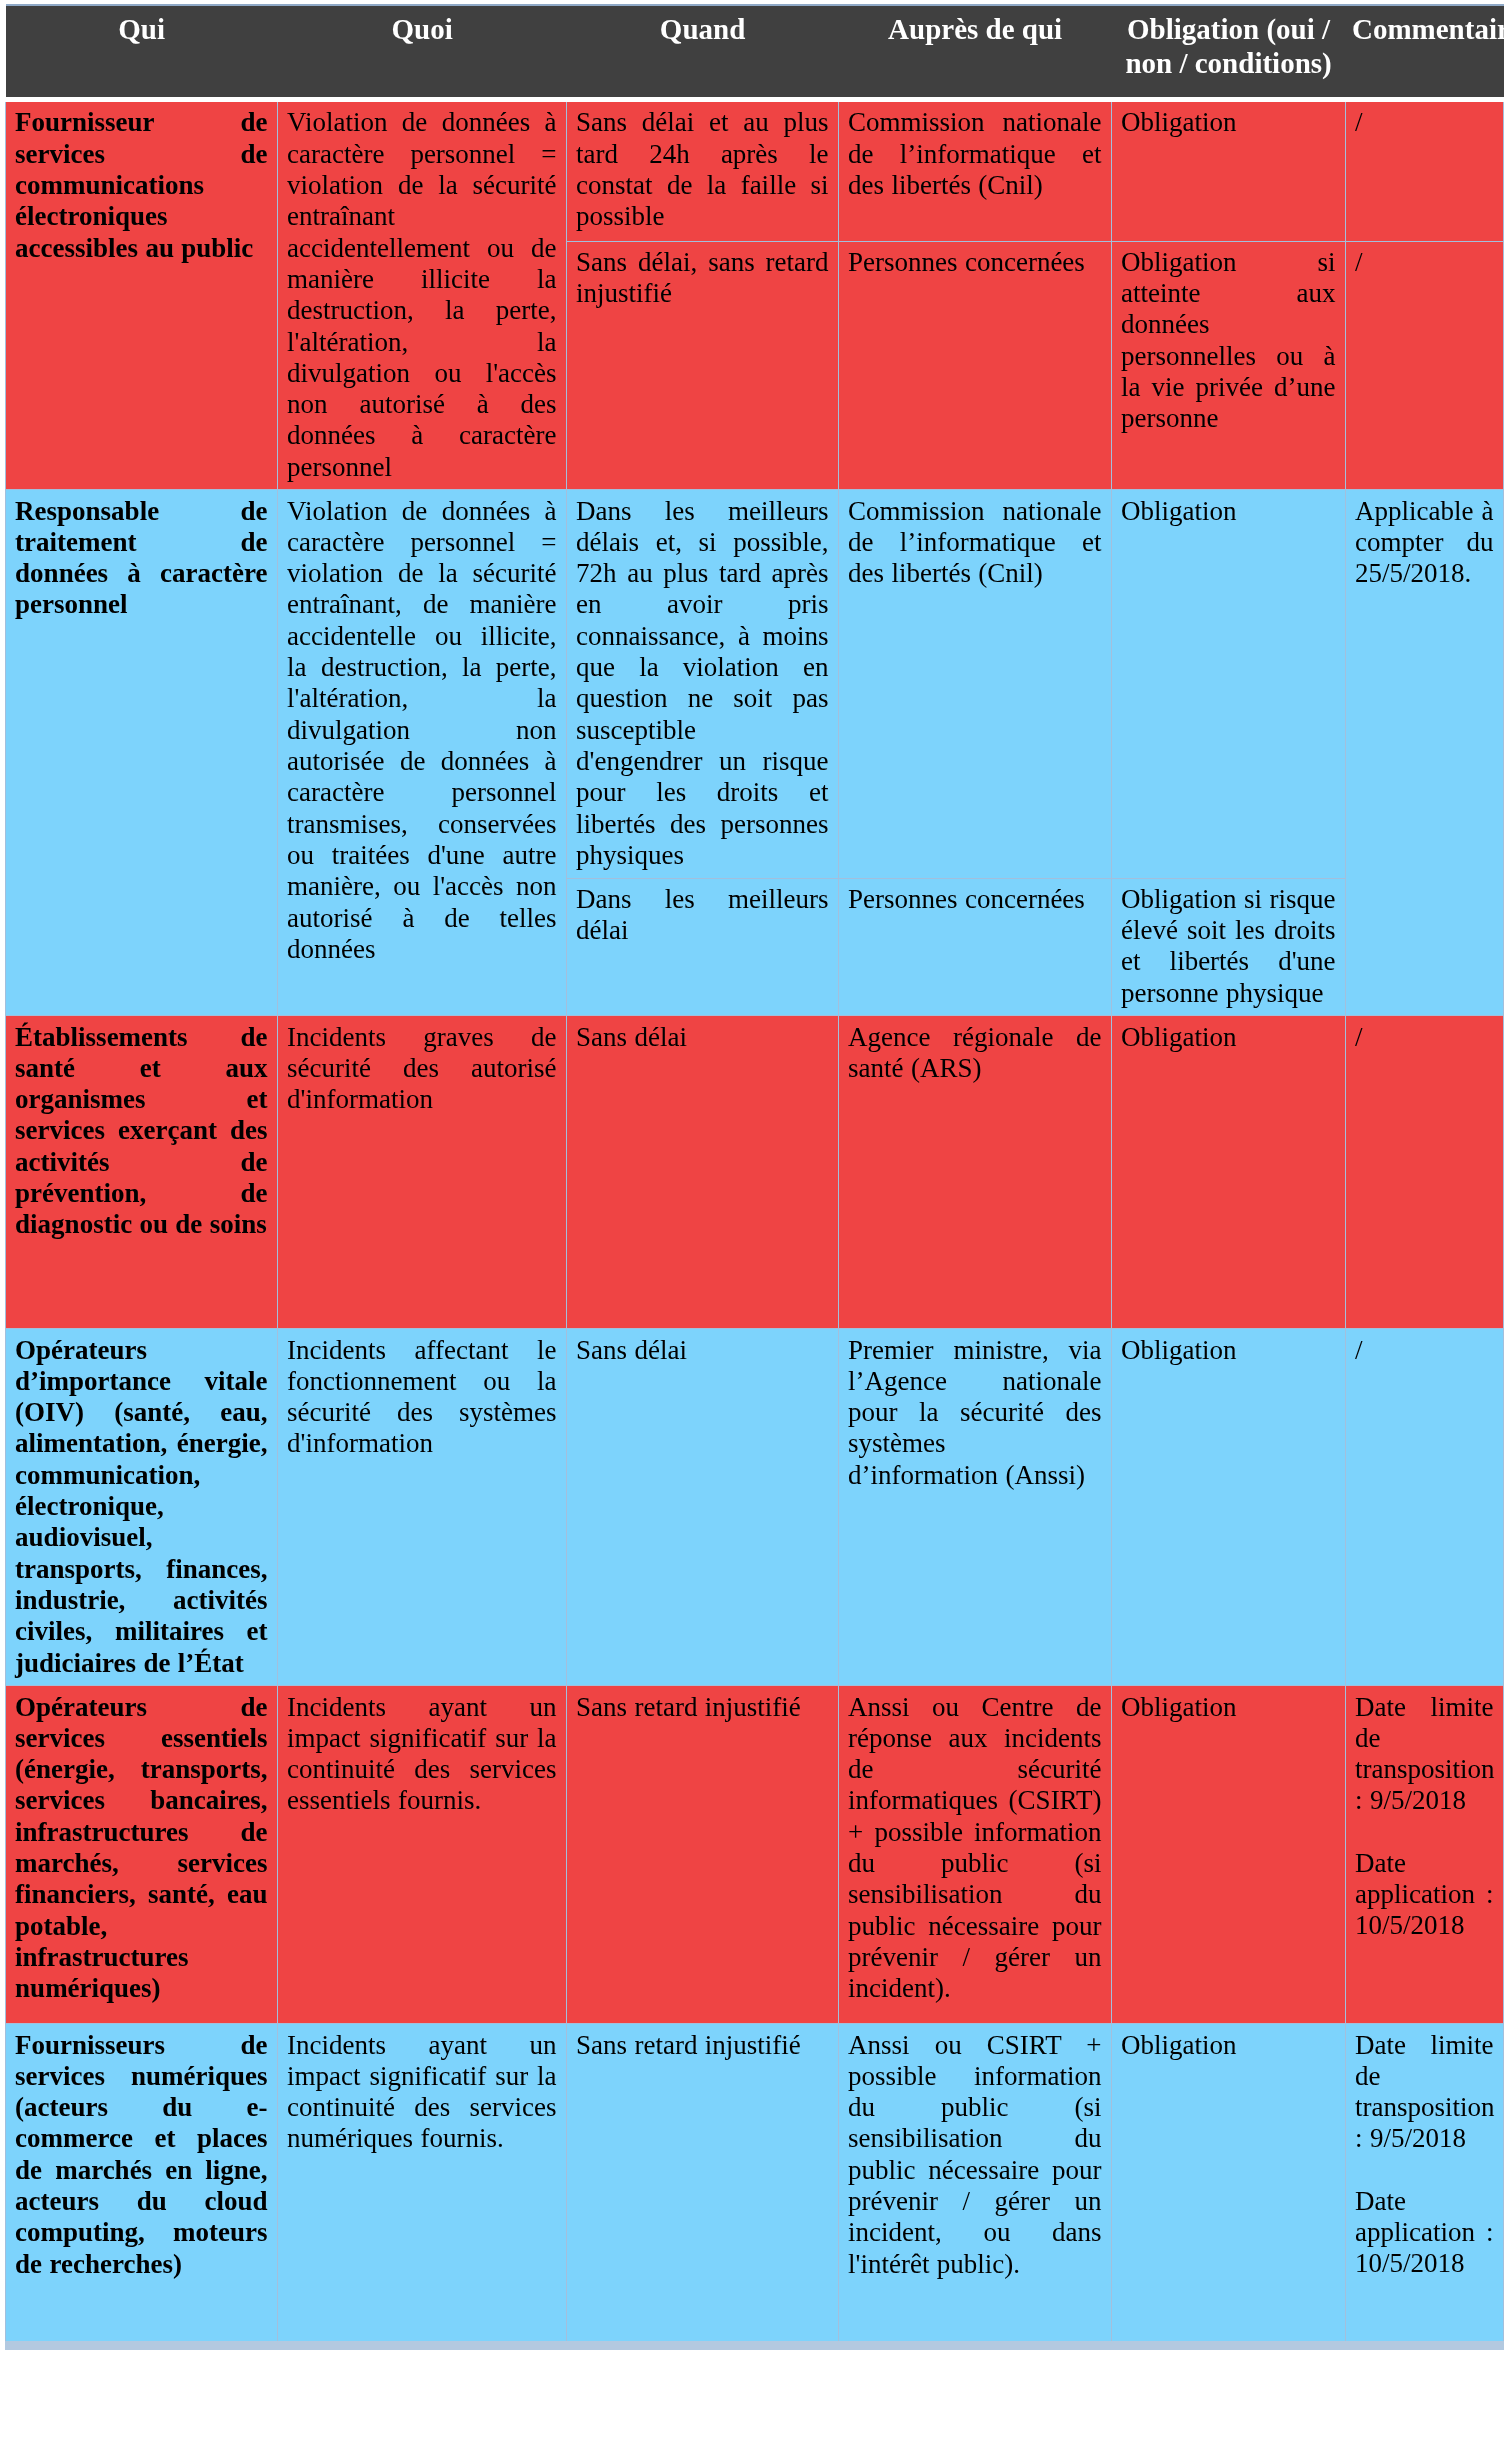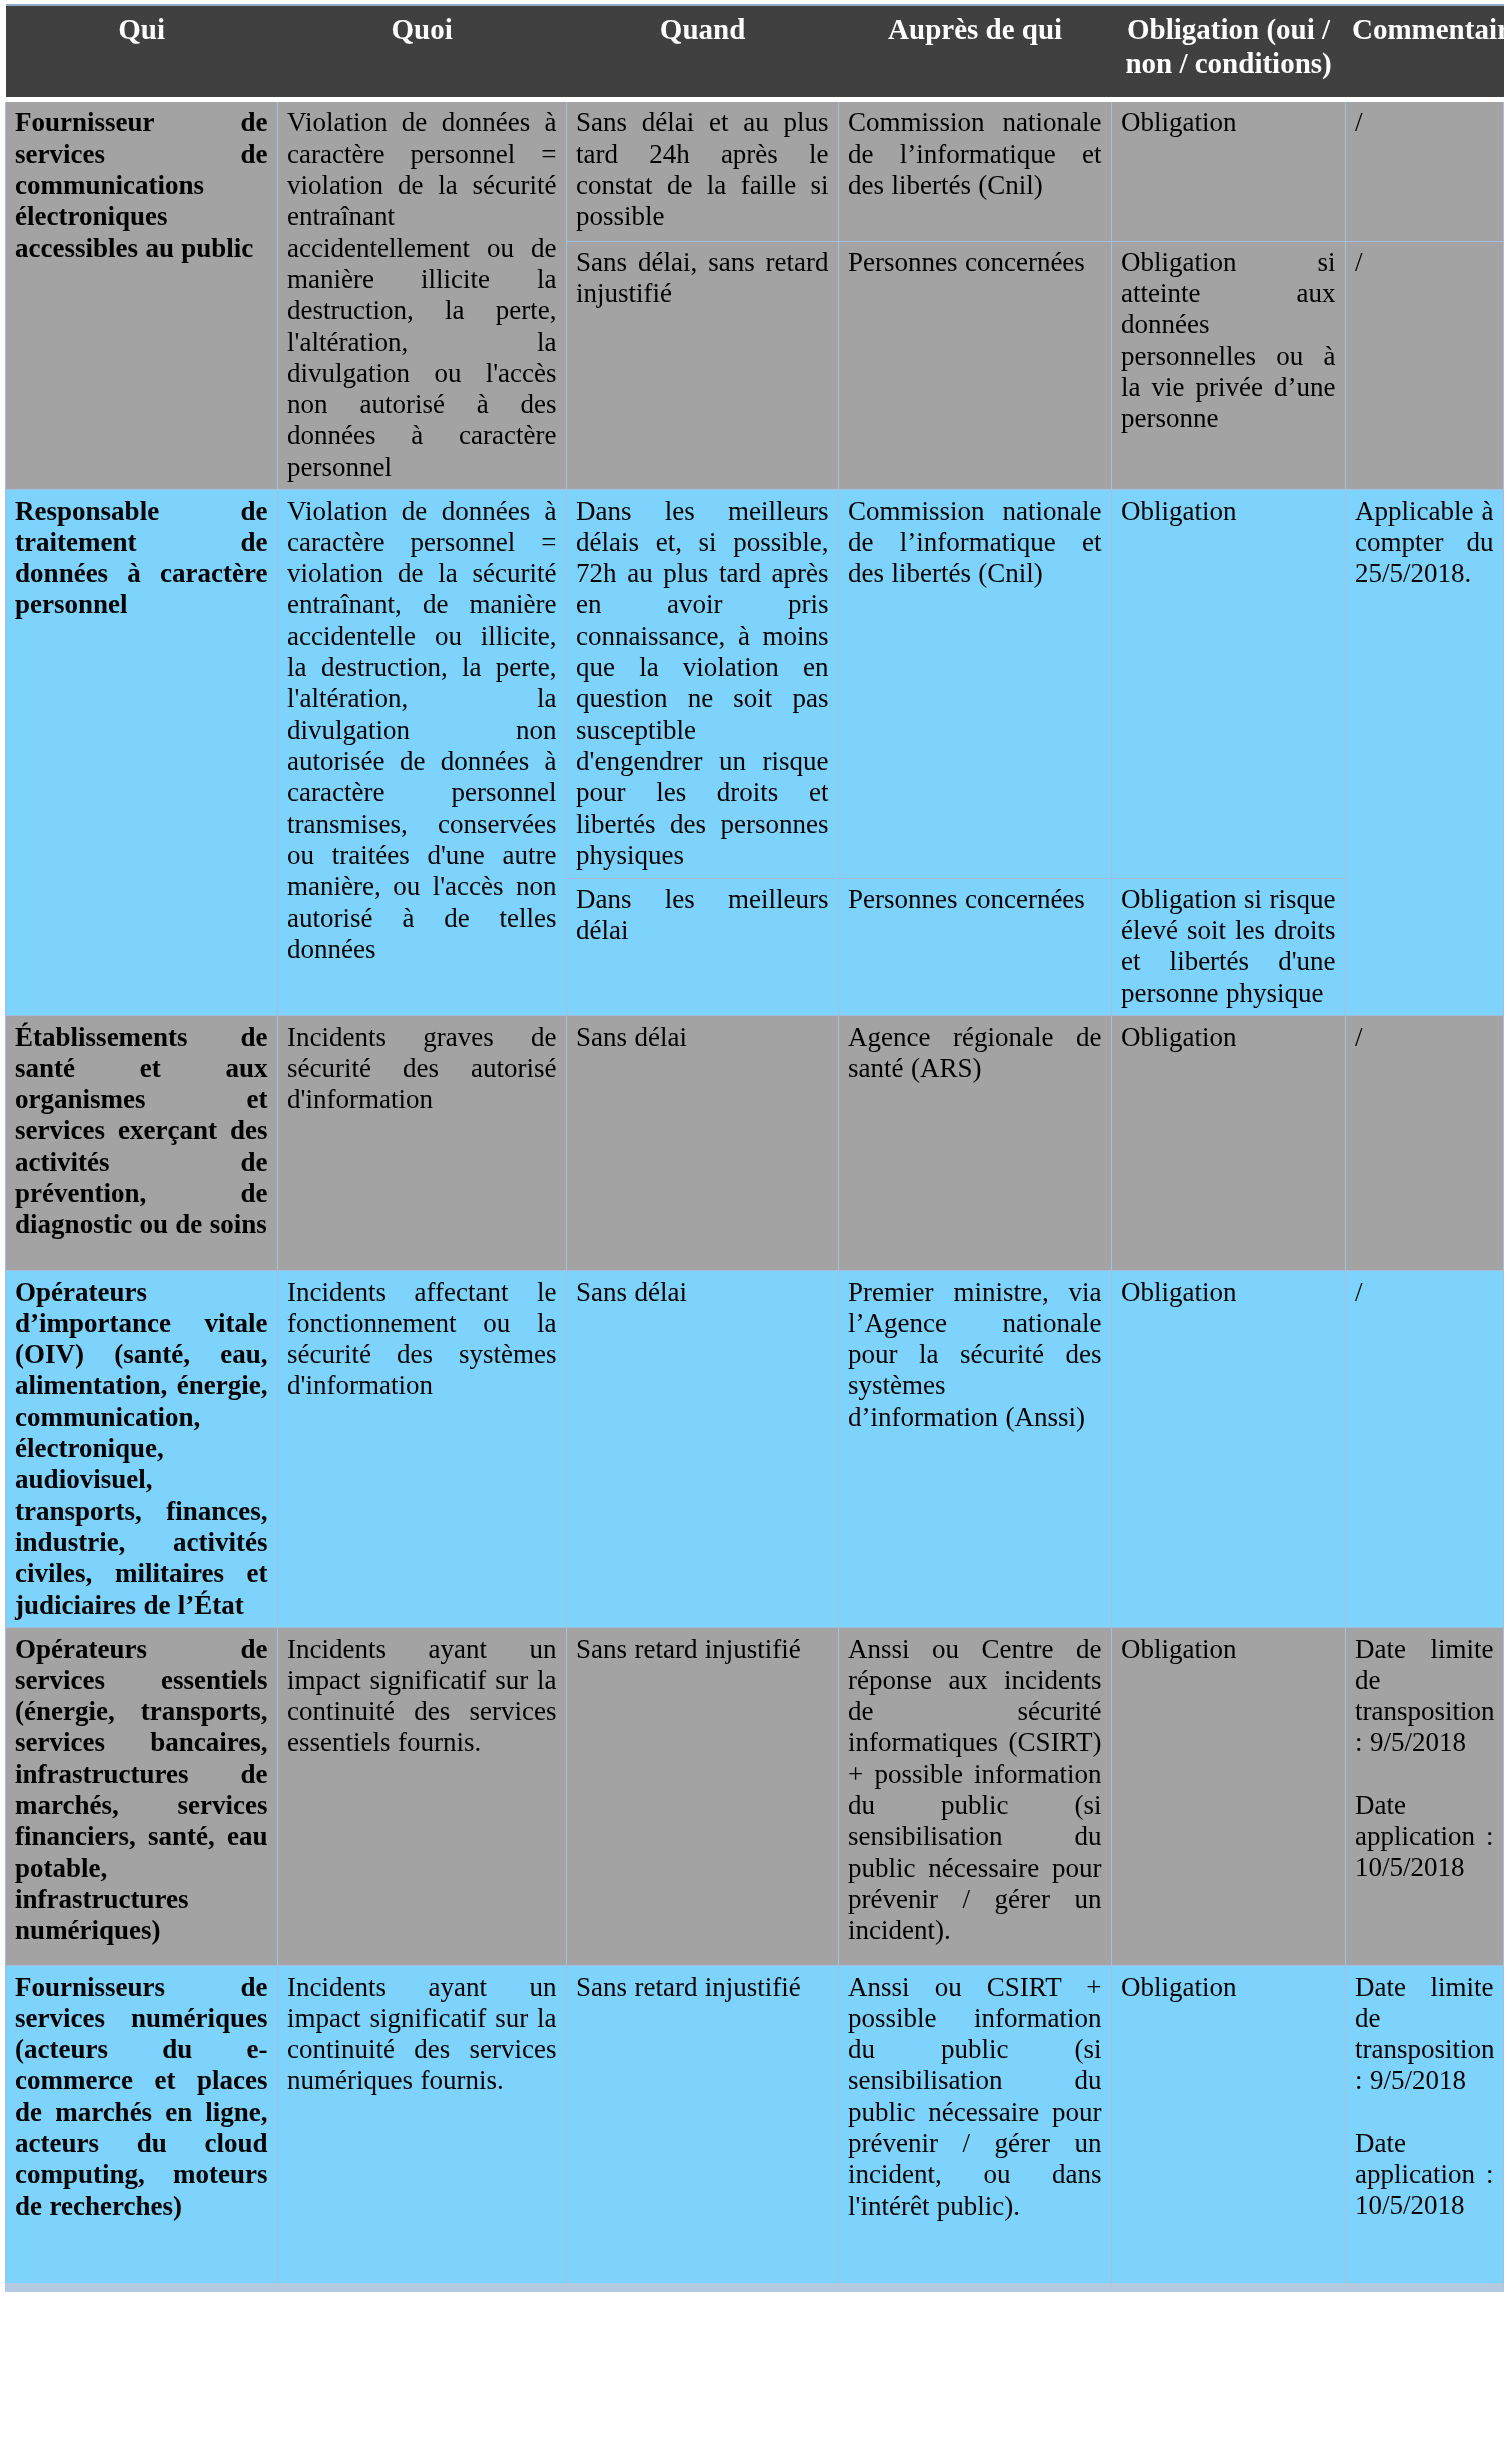--- a/index.html
+++ b/index.html
@@ -28,30 +28,30 @@
     border-top:2.6px solid #8fa9c7;
     border-bottom:5.1px solid #ffffff;
   }
   tbody td{
     border:1.9px solid #a3bfdc;
     vertical-align:top;
     text-align:justify;
     font-size:27px;
     line-height:1.16;
     padding:5.1px 9.6px 6.4px 9px;
-    background:#a3a3a3;
+    background:#ef4444;
     word-spacing:0.6px;
   }
   tr.alt td{background:#7dd3fc;}
   td.c-qui{font-weight:bold;}
   td p{margin:0;font-family:Liberation Serif, serif;}
   td p + p{margin-top:31px;}
   tr.h215{height:137px;}
   tr.h385{height:246px;}
-  tr.h400{height:255px;}
+  tr.h400{height:313px;}
   tr.h640{height:357px;}
   tr.h530{height:338px;}
   tr.h505{height:322px;}
 </style>
 </head>
 <body>
 
 <table class="main">
   <colgroup>
     <col style="width:272px">

